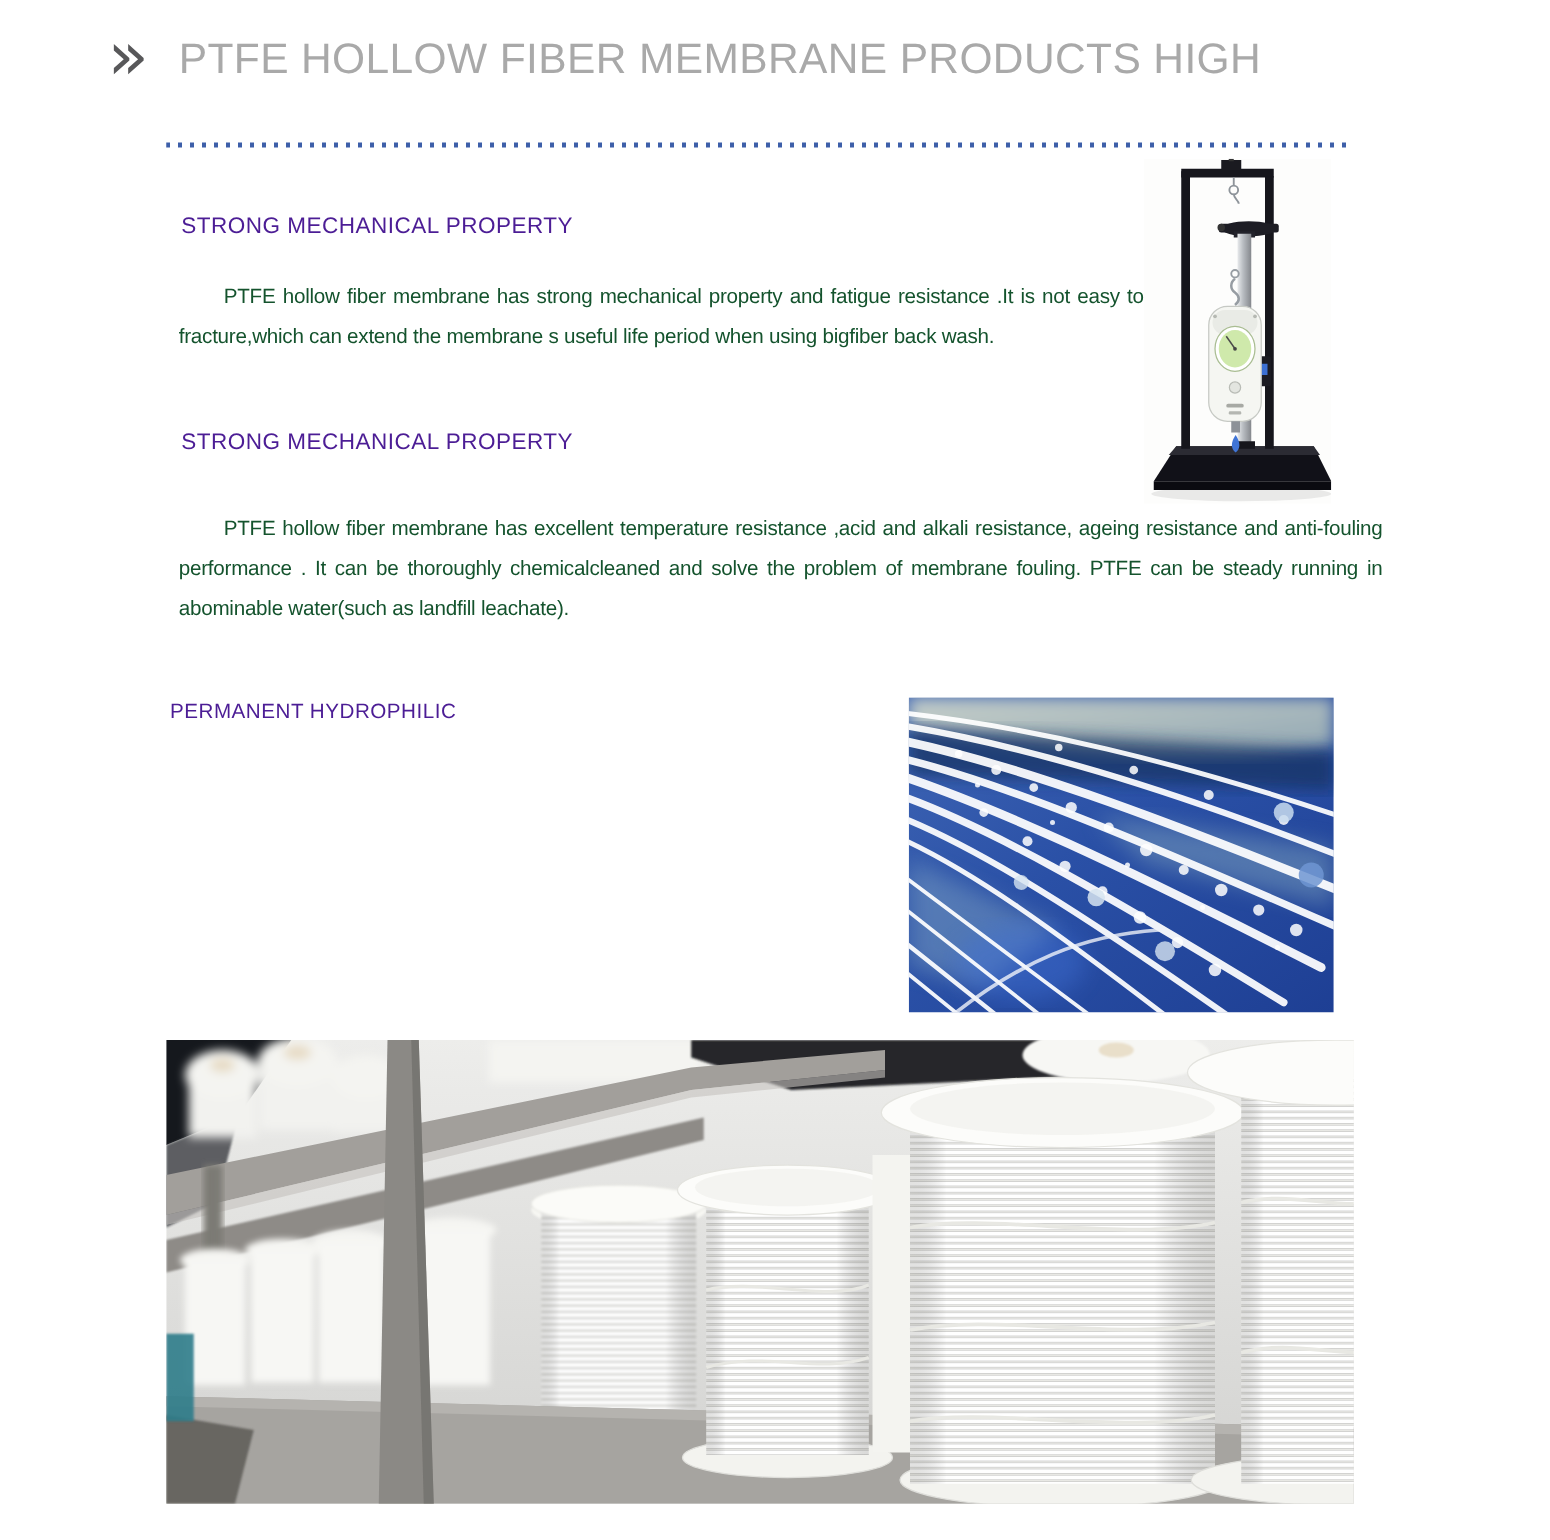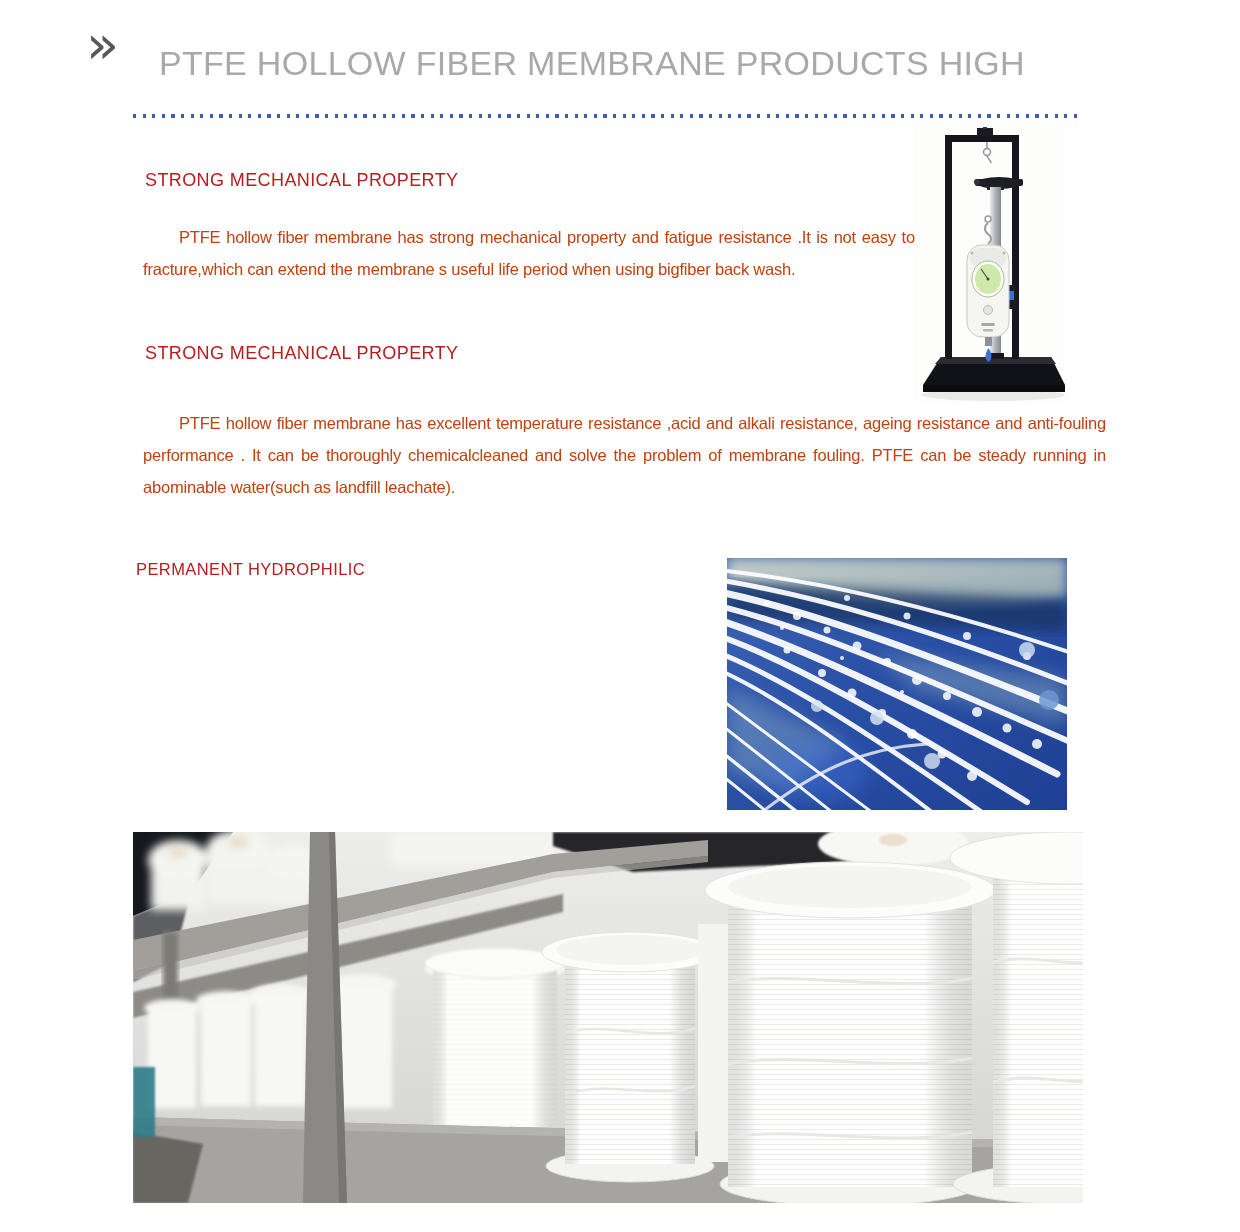--- a/index.html
+++ b/index.html
@@ -1,31 +1,31 @@
 <!DOCTYPE html>
 <html><head>
 <meta charset="utf-8">
 <style>
   html,body{margin:0;padding:0;background:#ffffff;}
   .page{position:relative;width:1240px;height:1232px;background:#fff;overflow:hidden;
         font-family:"Liberation Sans","DejaVu Sans",sans-serif;}
   
   .chev{position:absolute;left:86px;top:18px;font-size:54px;line-height:54px;color:#58585a;
         font-family:"DejaVu Sans",sans-serif;}
-  .title{position:absolute;left:143px;top:24px;margin:16px;font-weight:400;color:#a9a9a9;
+  .title{position:absolute;left:143px;top:24px;margin:0;font-weight:400;color:#a9a9a9;
          font-size:34px;line-height:46px;letter-spacing:.3px;white-space:nowrap;}
   .title .tl{display:block;}
   .dotted{position:absolute;left:133px;top:114px;width:947px;height:4px;
           background-image:repeating-linear-gradient(90deg,#3d5fa9 0,#3d5fa9 3.2px,transparent 3.2px,transparent 9.6px);}
   
-  .sec-h{position:absolute;margin:0;font-weight:400;color:#b91c1c;font-size:18px;letter-spacing:.4px;white-space:nowrap;text-align:right;}
+  .sec-h{position:absolute;margin:0;font-weight:400;color:#4c1d95;font-size:18px;letter-spacing:.4px;white-space:nowrap;text-align:right;}
   .h1{left:145px;top:170px;}
   .h2{left:145px;top:343px;}
   .h3{left:136px;top:560px;font-size:16.5px;}
-  .body{position:absolute;margin:0;color:#c2410c;font-size:16.5px;line-height:32px;
+  .body{position:absolute;margin:0;color:#14532d;font-size:16.5px;line-height:32px;
         letter-spacing:-.2px;text-align:justify;text-indent:36px;}
   .p1{left:143px;top:221px;width:772px;}
   .p2{left:143px;top:407px;width:963px;}
   .p3{left:143px;top:617px;width:582px;}
   
   figure{margin:0;padding:0;position:absolute;}
   .fig-machine{left:915px;top:127px;width:150px;height:276px;}
   .fig-fiber{left:727px;top:558px;width:340px;height:252px;}
   .fig-spools{left:133px;top:832px;width:950px;height:371px;}
   figure svg{display:block;width:100%;height:100%;}

